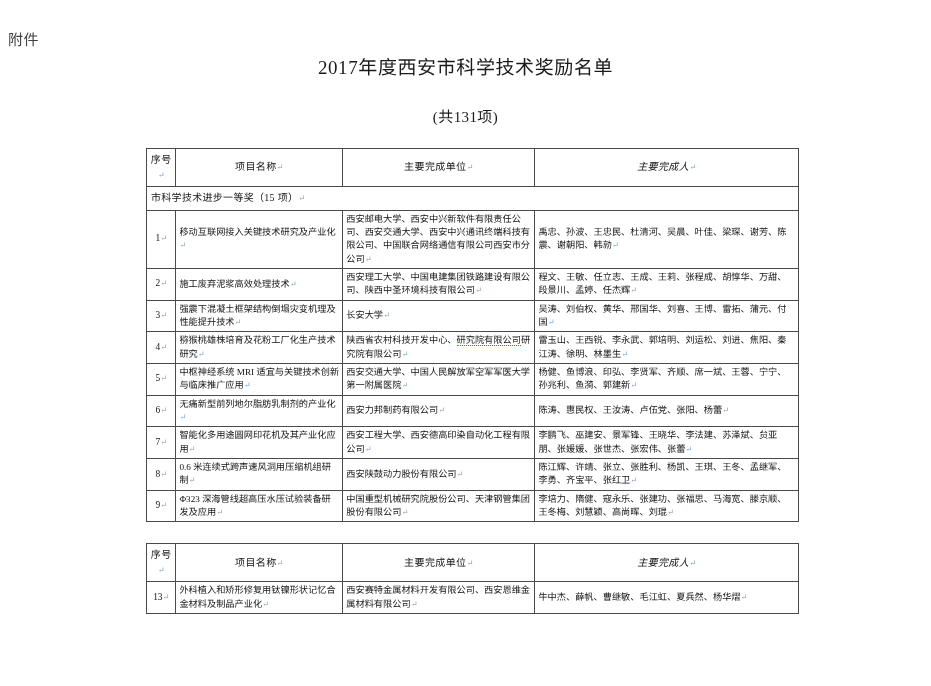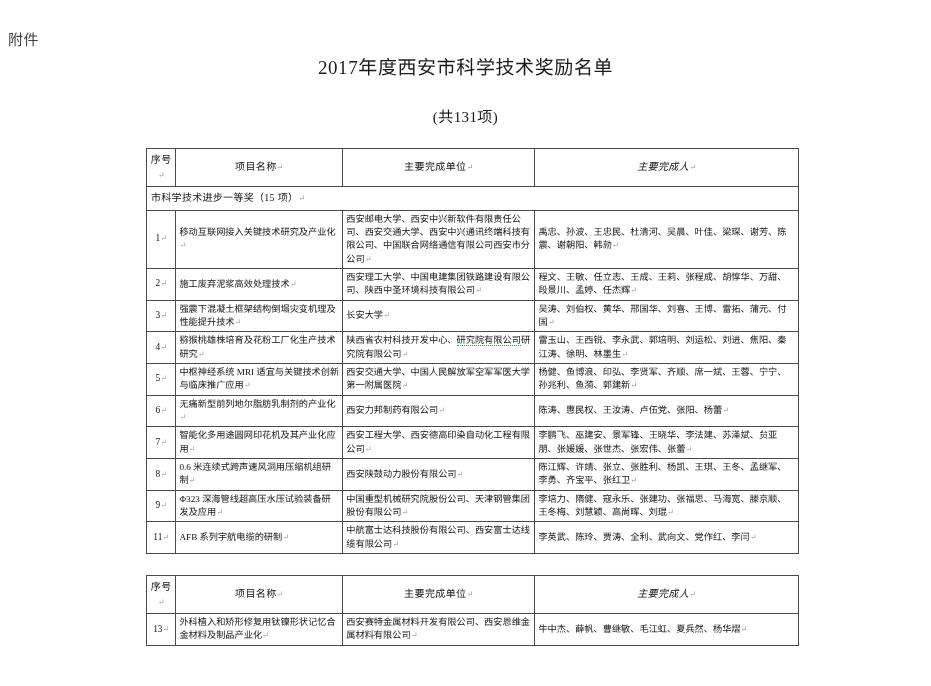--- a/index.html
+++ b/index.html
@@ -180,26 +180,20 @@
               <td>0.6 米连续式跨声速风洞用压缩机组研制<span class="pilcrow">↵</span></td>
               <td>西安陕鼓动力股份有限公司<span class="pilcrow">↵</span></td>
               <td>陈江辉、许靖、张立、张胜利、杨凯、王琪、王冬、孟继军、李勇、齐宝平、张红卫<span class="pilcrow">↵</span></td>
             </tr>
             <tr>
               <td class="num">9<span class="pilcrow">↵</span></td>
               <td>Φ323 深海管线超高压水压试验装备研发及应用<span class="pilcrow">↵</span></td>
               <td>中国重型机械研究院股份公司、天津钢管集团股份有限公司<span class="pilcrow">↵</span></td>
               <td>李培力、隋健、寇永乐、张建功、张福思、马海宽、滕京顺、王冬梅、刘慧颖、高尚晖、刘琨<span class="pilcrow">↵</span></td>
             </tr>
-            <tr>
-              <td class="num">11<span class="pilcrow">↵</span></td>
-              <td>AFB 系列宇航电缆的研制<span class="pilcrow">↵</span></td>
-              <td>中航富士达科技股份有限公司、西安富士达线缆有限公司<span class="pilcrow">↵</span></td>
-              <td>李英武、陈玲、贾涛、全利、武向文、党作红、李闫<span class="pilcrow">↵</span></td>
-            </tr>
           </tbody>
       </table>
     </div>
 
     <div class="table-block t2">
       <table class="award-table">
         <colgroup>
           <col class="col-no">
             <col class="col-name">
             <col class="col-unit">

